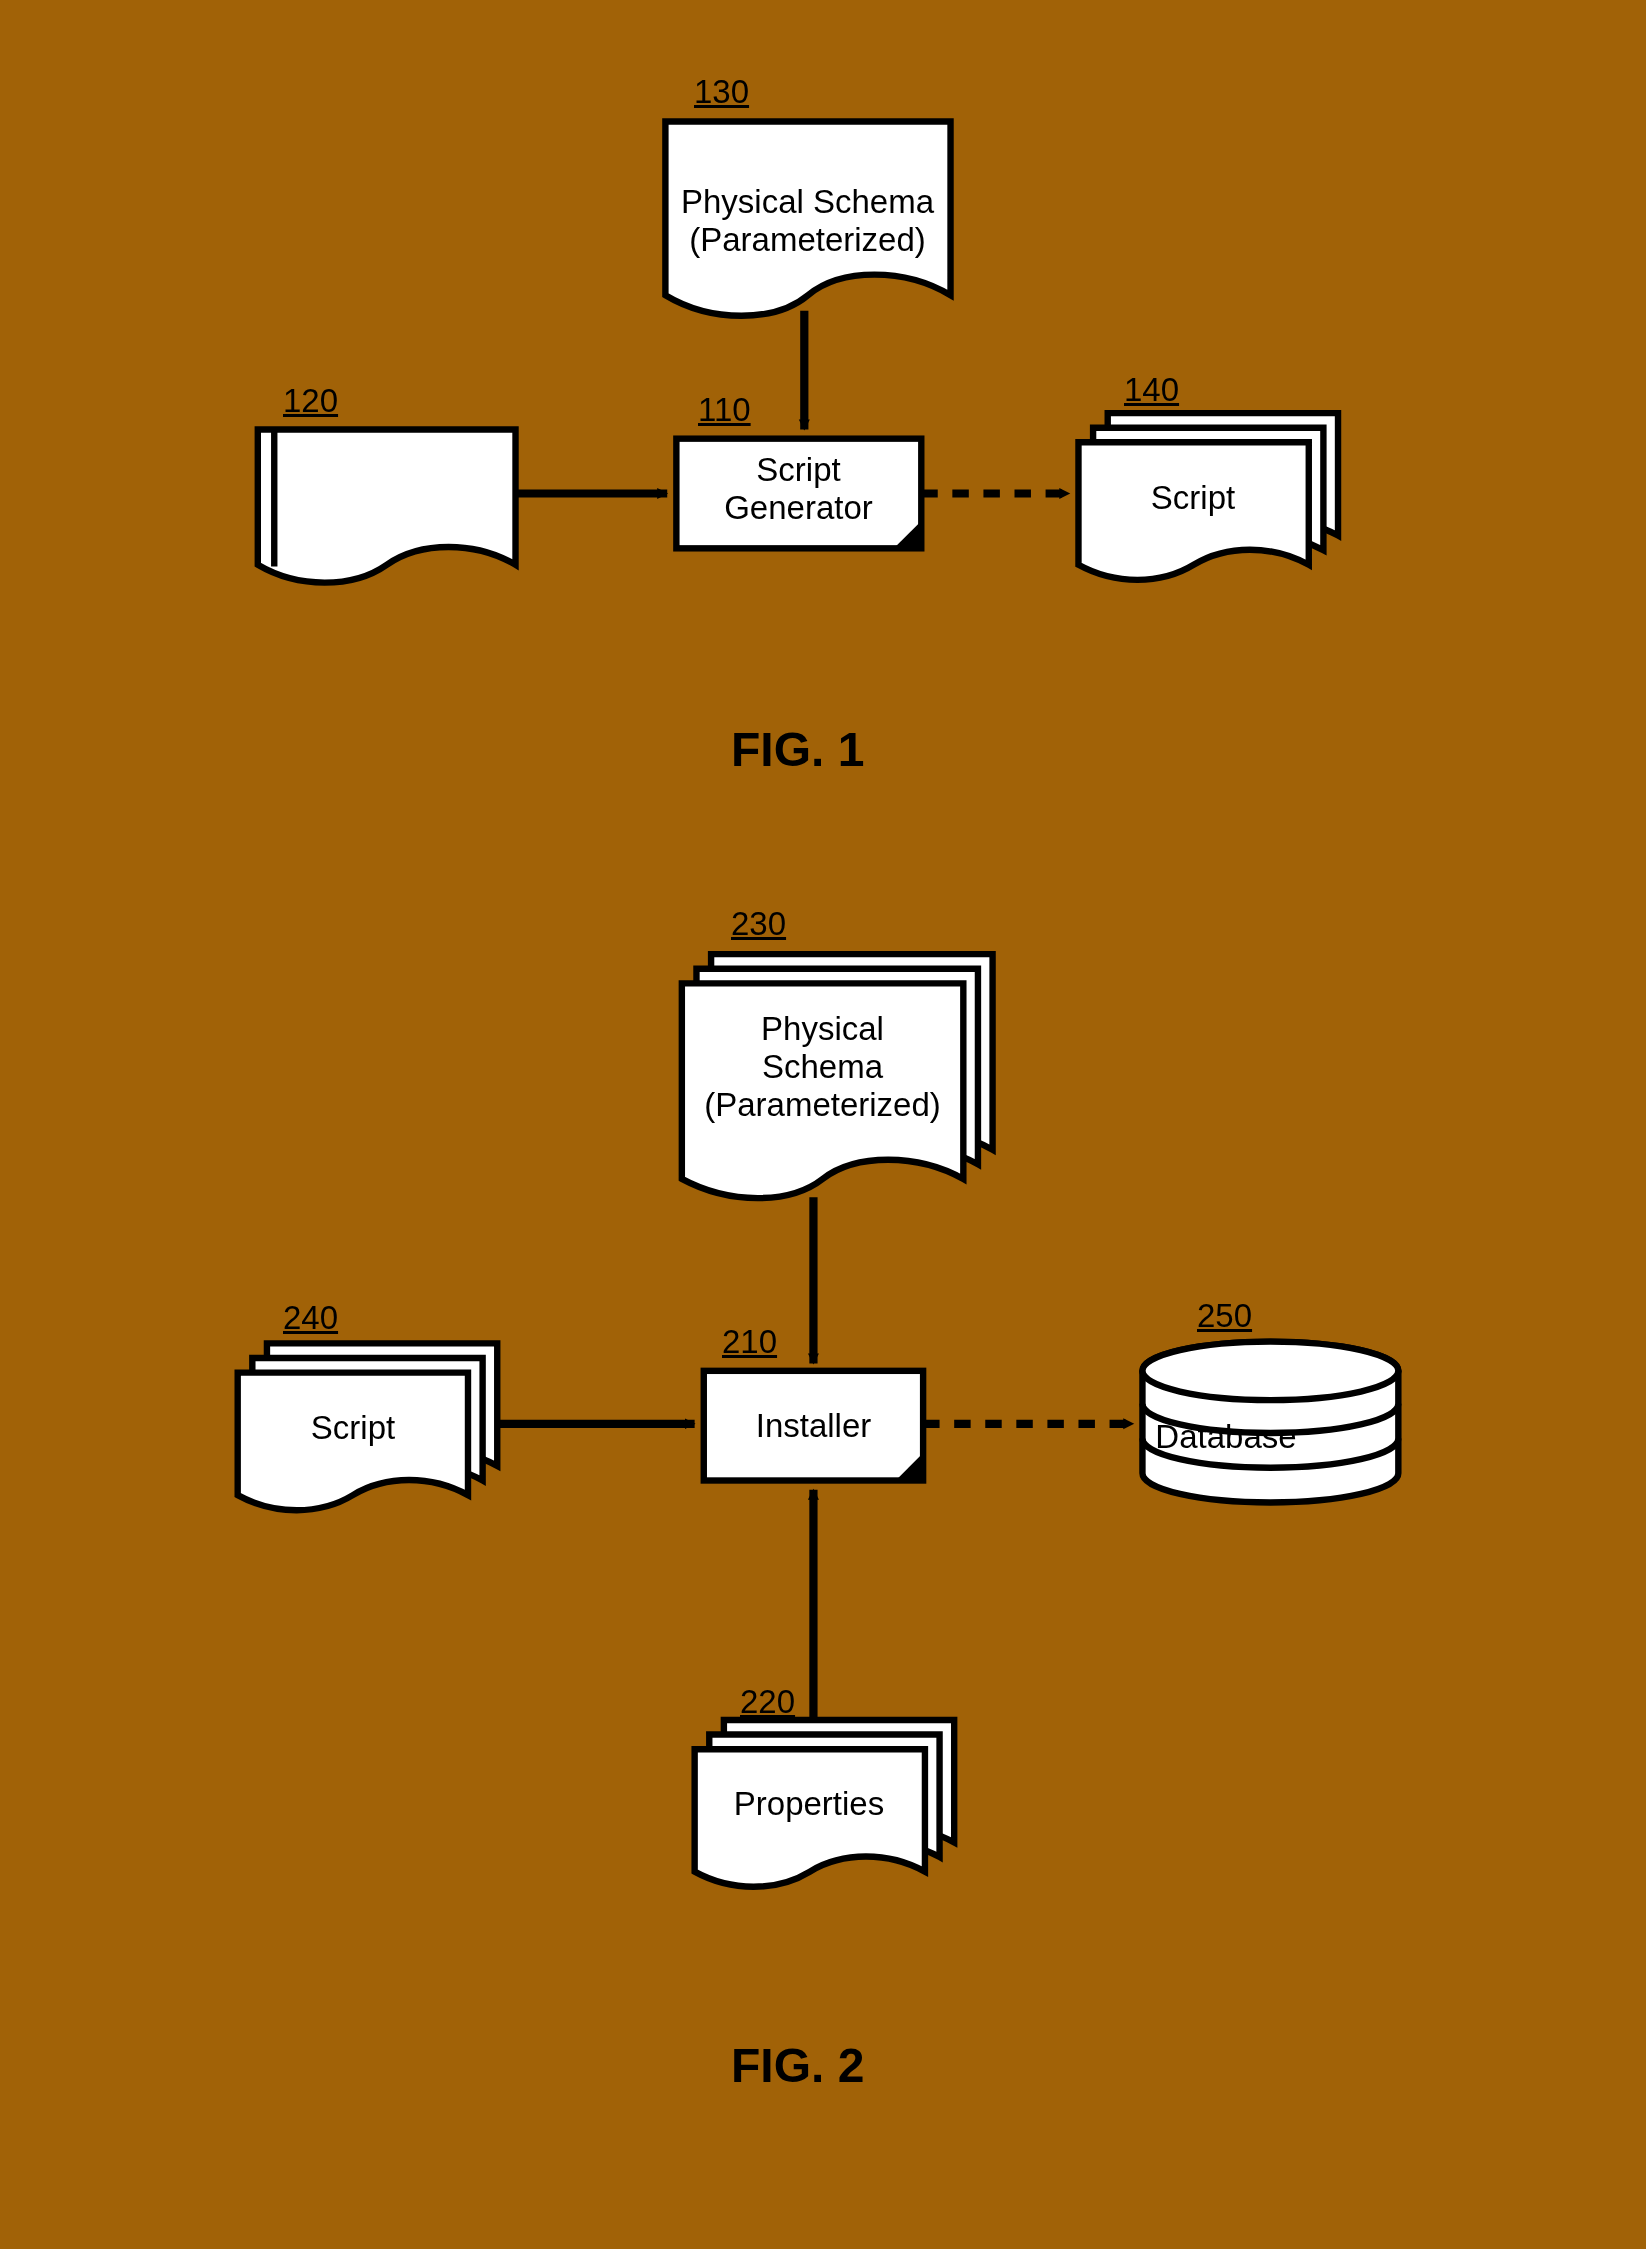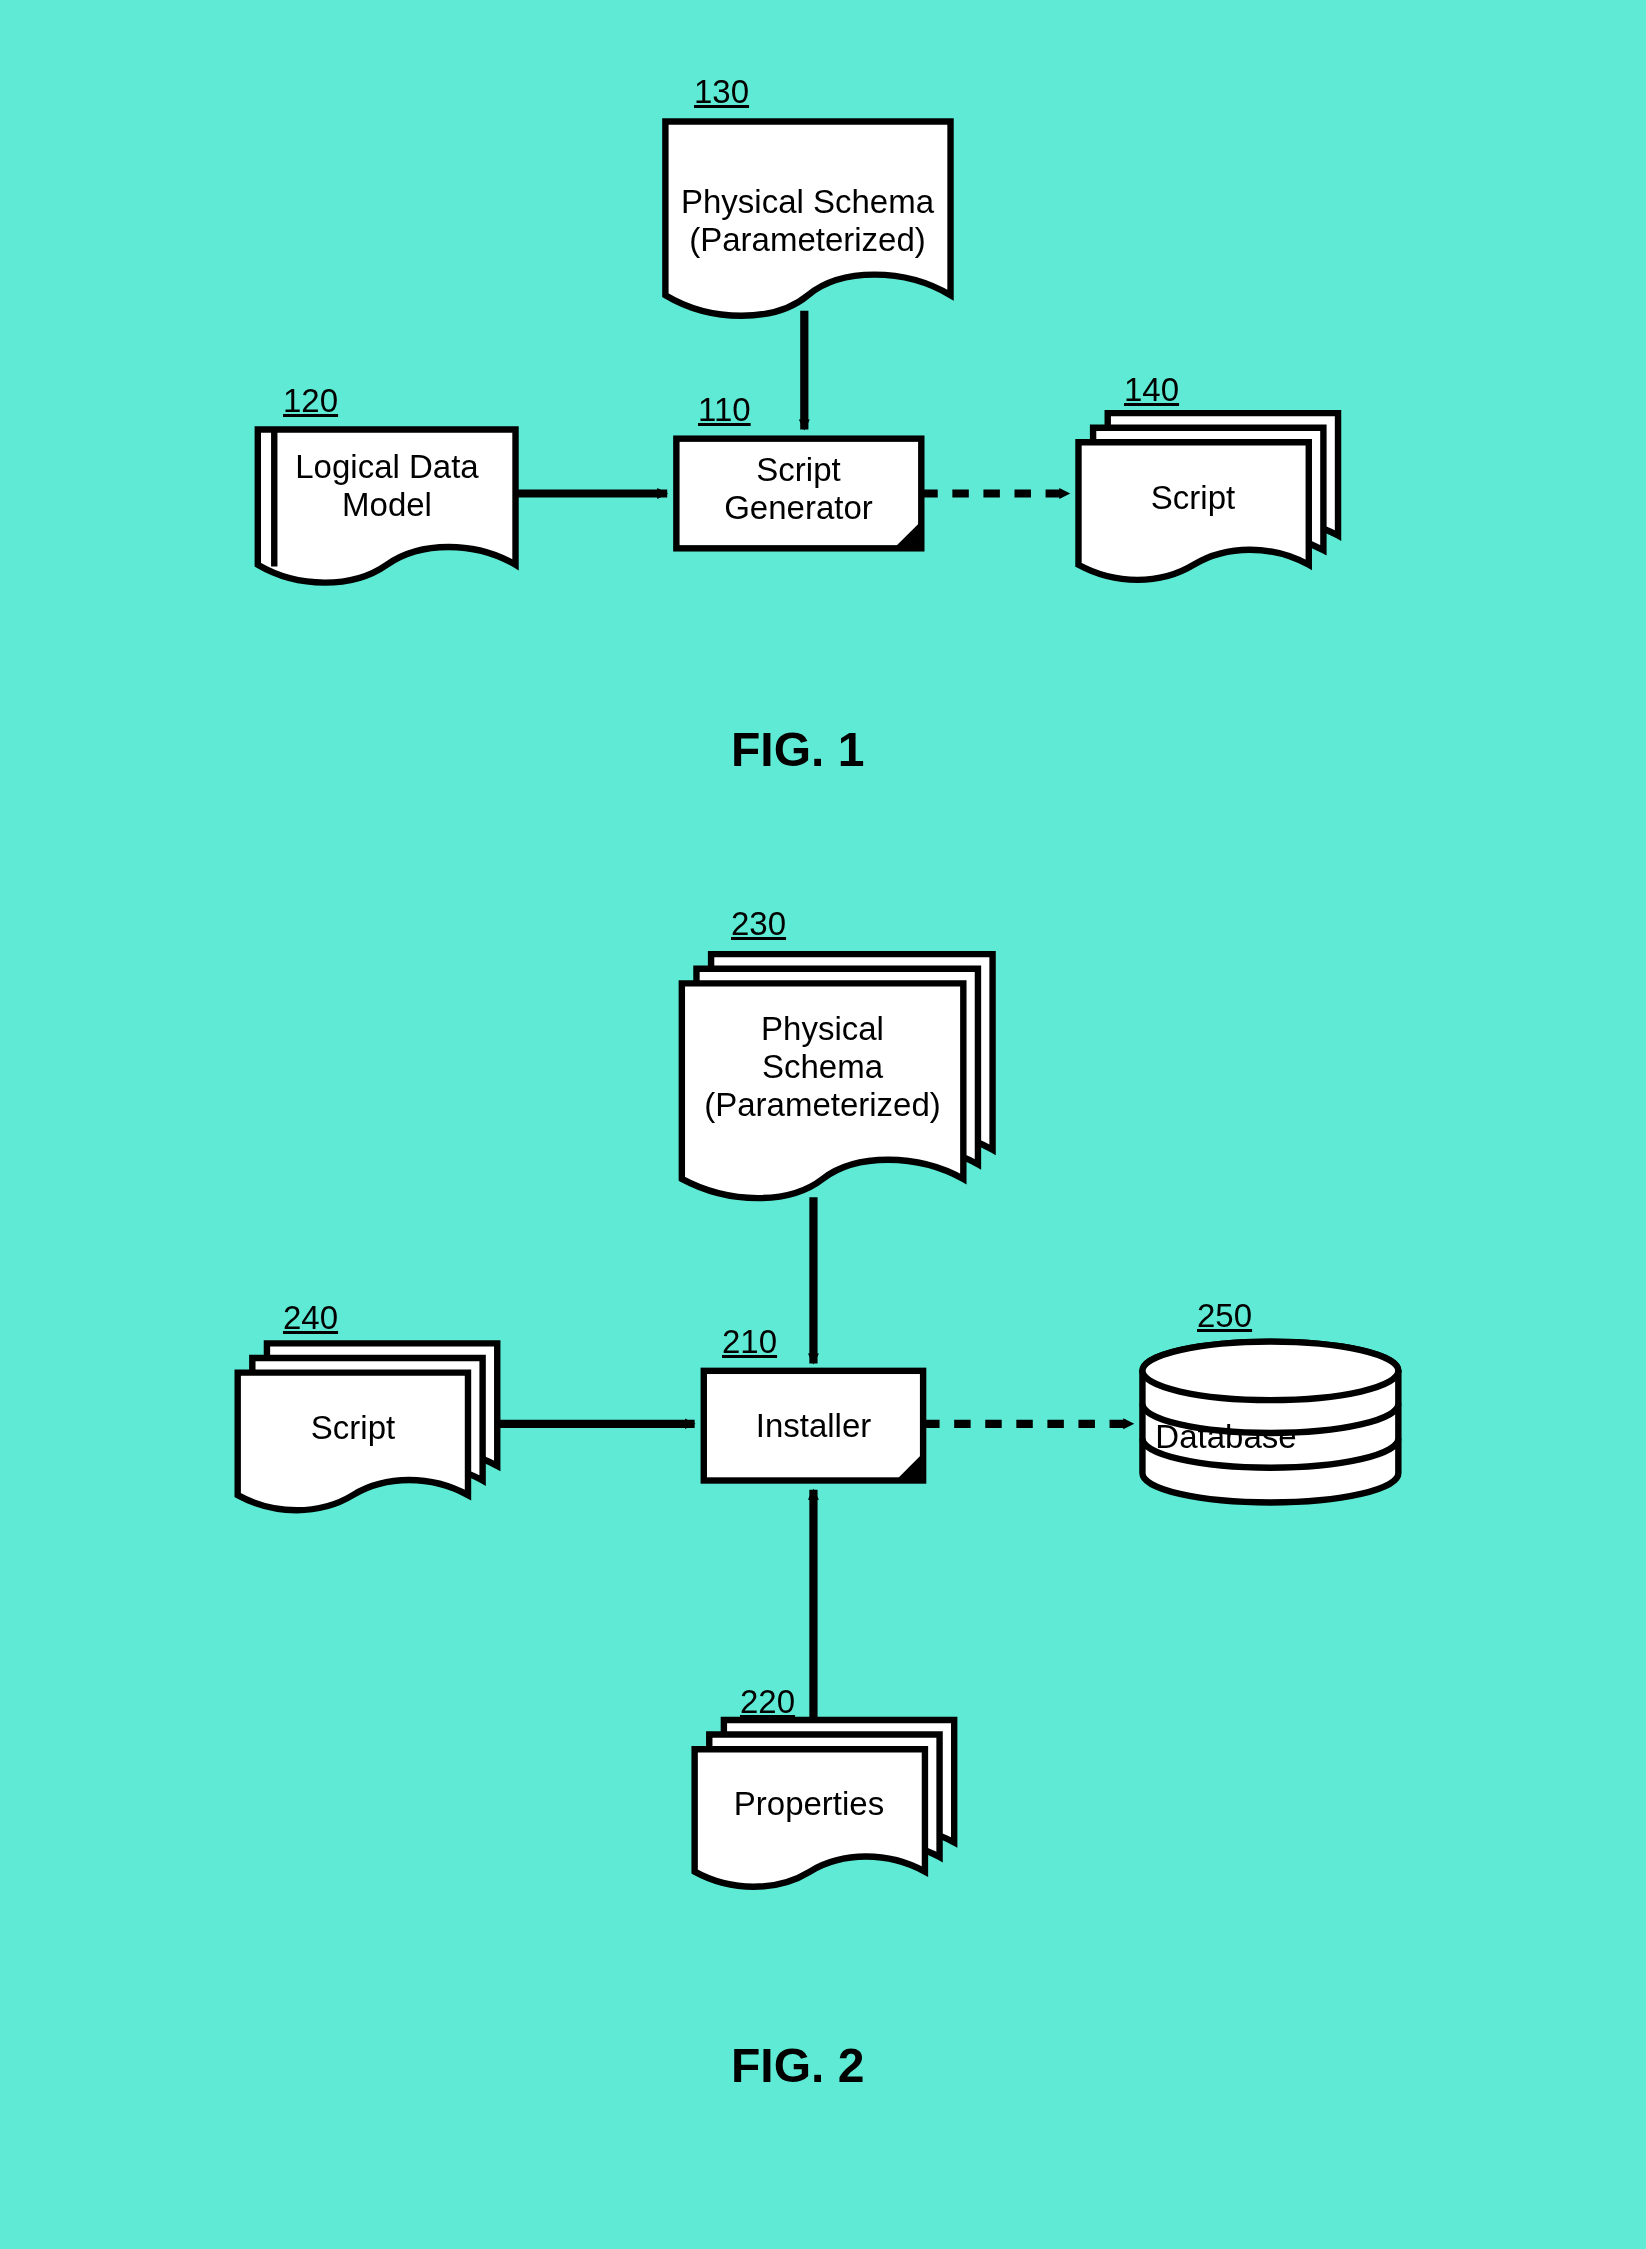--- a/index.html
+++ b/index.html
@@ -5,21 +5,21 @@
   body {
     margin: 0;
     padding: 0;
     background: #fff;
     font-family: Arial, Helvetica, sans-serif;
   }
   .page {
     width: 1647px;
     height: 2250px;
     position: relative;
-    background: #5eead4;
+    background: #a16207;
   }
   .label {
     position: absolute;
     font-size: 33px;
     font-family: Arial, sans-serif;
     text-align: center;
     line-height: 1.15;
   }
   .num {
     position: absolute;
@@ -138,22 +138,20 @@
 
 </svg>
 
 <div class="num" style="left:694px; top:73px;">130</div>
 <div class="num" style="left:283px; top:382px;">120</div>
 <div class="num" style="left:698px; top:391px;">110</div>
 <div class="num" style="left:1124px; top:371px;">140</div>
 
 <div class="label" style="left:665px; top:155px; width:285px; white-space:pre-line;margin-top:28px;">Physical Schema
 (Parameterized)</div>
-<div class="label" style="left:258px; top:448px; width:258px; white-space:pre-line;">Logical Data
-Model</div>
 <div class="label" style="left:676px; top:451px; width:245px; white-space:pre-line;">Script
 Generator</div>
 <div class="label" style="left:1078px; top:479px; width:230px;">Script</div>
 
 <div class="fig-title" style="left:731px; top:722px;">FIG. 1</div>
 
 <div class="num" style="left:731px; top:905px;">230</div>
 <div class="num" style="left:283px; top:1299px;">240</div>
 <div class="num" style="left:722px; top:1323px;">210</div>
 <div class="num" style="left:1197px; top:1297px;">250</div>

